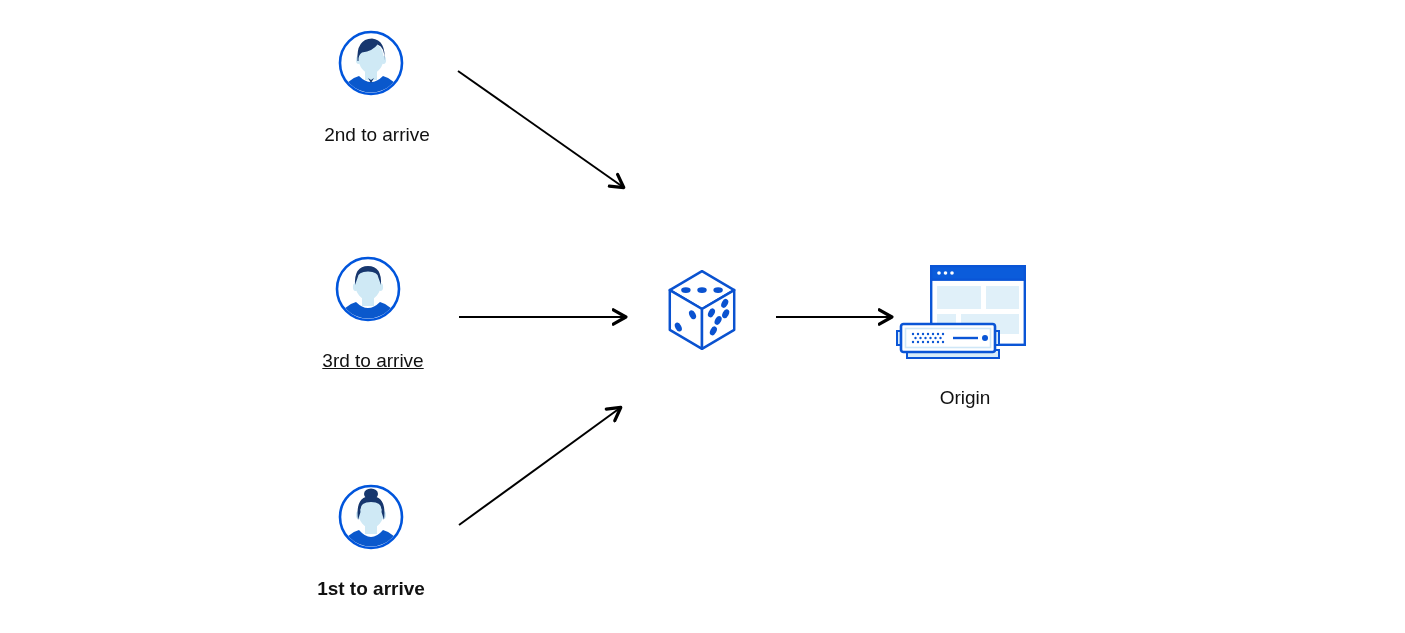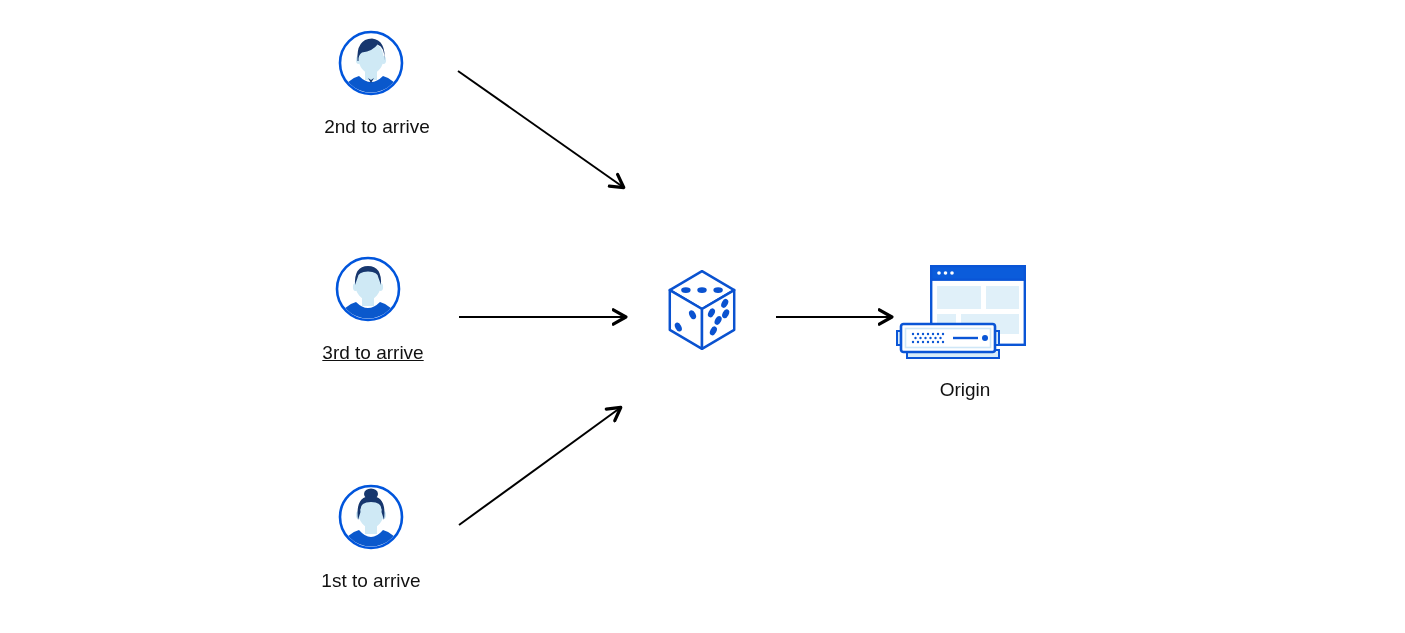--- a/index.html
+++ b/index.html
@@ -13,20 +13,21 @@
   .canvas{position:absolute;inset:0;}
   .arrow-layer{position:absolute;left:0;top:0;width:1405px;height:633px;pointer-events:none;}
   .node{position:absolute;}
   .node-label{
     position:absolute;
     font-size:19px;
     line-height:24px;
     color:#111111;
     white-space:nowrap;
     transform:translateX(-50%);
+    margin-top:8px;
   }
 </style>
 </head>
 <body>
 
 <div class="canvas">
 
   <svg class="arrow-layer" width="1405" height="633" viewBox="0 0 1405 633">
     <defs>
       <marker id="ah" viewBox="0 0 10 10" refX="7.5" refY="5" markerWidth="9" markerHeight="9" orient="auto">
@@ -94,21 +95,21 @@
         <ellipse cx="33" cy="10" rx="7" ry="5.5" fill="#17376e"></ellipse>
         <rect x="27" y="36" width="12" height="14" fill="#cfe9f5"></rect>
         <ellipse cx="20.5" cy="31" rx="2.6" ry="4" fill="#cfe9f5"></ellipse>
         <ellipse cx="45.5" cy="31" rx="2.6" ry="4" fill="#cfe9f5"></ellipse>
         <ellipse cx="33" cy="29" rx="12.5" ry="15" fill="#cfe9f5"></ellipse>
         <path d="M4,66 Q6,50 21,46 Q27,53 33,53 Q39,53 45,46 Q60,50 62,66 Z" fill="#0a58cc"></path>
         <path d="M20,36 Q17,12 33,12 Q49,12 46,36 L43.5,28 Q45,18 33,18 Q21,18 22.5,28 Z" fill="#17376e"></path>
       </g>
     </svg>
   </div>
-  <div class="node-label" style="left:371px;top:569px;">1st to arrive</div>
+  <div class="node-label" style="left:371px;top:569px;font-weight:bold;">1st to arrive</div>
 
   <div class="node" style="left:666px;top:266px;width:72px;height:88px;">
     <svg width="72" height="88" viewBox="0 0 76 88">
       <g stroke="#0a52d0" stroke-width="2.6" fill="#ffffff" stroke-linejoin="round">
         <polygon points="38,3 72,23 38,43 4,23"></polygon>
         <polygon points="4,23 38,43 38,85 4,65"></polygon>
         <polygon points="72,23 38,43 38,85 72,65"></polygon>
       </g>
       <g fill="#0a52d0">
 

